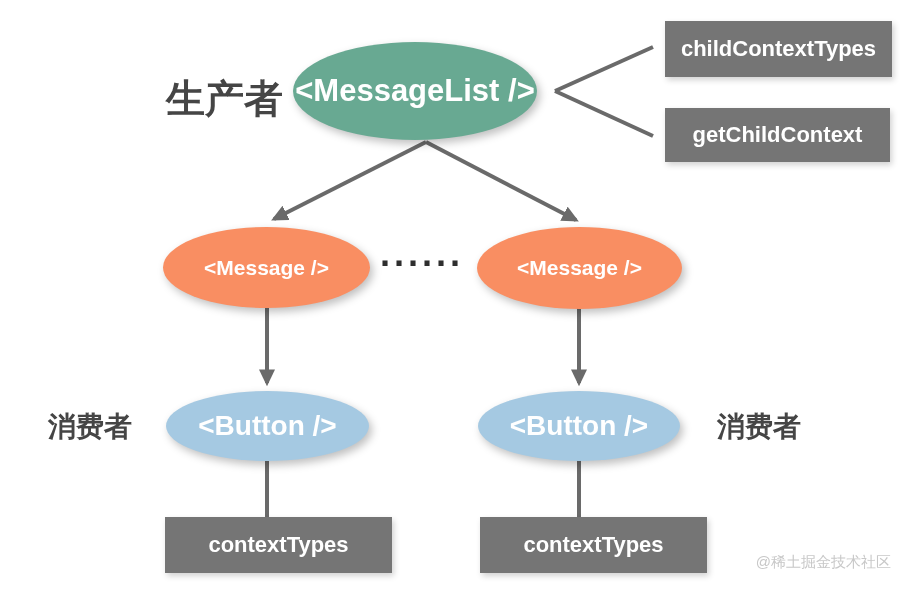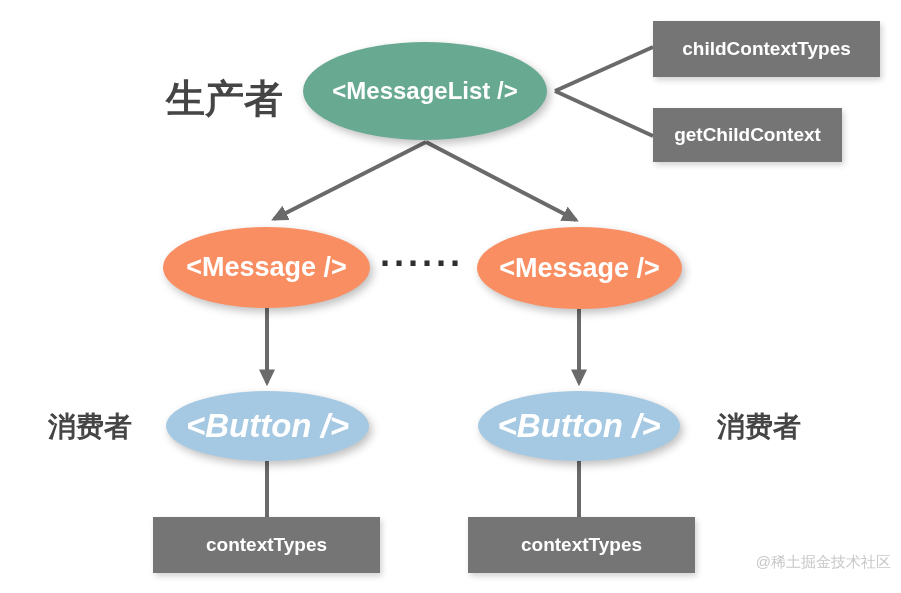--- a/index.html
+++ b/index.html
@@ -35,37 +35,38 @@
     justify-content: center;
     color: var(--color-node-text, #ffffff);
     font-weight: bold;
     white-space: nowrap;
   }
   .ellipse {
     border-radius: 50%;
     box-shadow: 3px 4px 8px rgba(0,0,0,0.25);
   }
   .ellipse-producer {
-    left: 303px; top: 42px; width: 244px; height: 98px;
+    left: 293px; top: 42px; width: 244px; height: 98px;
     background: var(--color-producer-node, #68a992);
-    font-size: 24px;
+    font-size: 31px;
   }
-  .ellipse-message { background: var(--color-message-node, #f98e62); font-size: 27px; }
+  .ellipse-message { background: var(--color-message-node, #f98e62); font-size: 21px; }
   .ellipse-message-left  { left: 163px; top: 227px; width: 207px; height: 81px; }
   .ellipse-message-right { left: 477px; top: 227px; width: 205px; height: 82px; }
-  .ellipse-button { background: var(--color-button-node, #a5c9e2); font-size: 33px; font-style: italic; }
+  .ellipse-button { background: var(--color-button-node, #a5c9e2); font-size: 28px; }
   .ellipse-button-left  { left: 166px; top: 391px; width: 203px; height: 70px; }
   .ellipse-button-right { left: 478px; top: 391px; width: 202px; height: 70px; }
   .gray-box {
     background: var(--color-gray-box, #757575);
-    font-size: 19px;
+    font-size: 22px;
     box-shadow: 2px 3px 6px rgba(0,0,0,0.18);
+    margin-left: 12px;
   }
   .box-child-context-types { left: 653px; top: 21px;  width: 227px; height: 56px; }
-  .box-get-child-context   { left: 653px; top: 108px; width: 189px; height: 54px; }
+  .box-get-child-context   { left: 653px; top: 108px; width: 225px; height: 54px; }
   .box-context-types-left  { left: 153px; top: 517px; width: 227px; height: 56px; }
   .box-context-types-right { left: 468px; top: 517px; width: 227px; height: 56px; }
   .side-label {
     position: absolute;
     font-weight: bold;
     color: var(--color-label-text, #454545);
     white-space: nowrap;
   }
   .producer-label { left: 166px; top: 72px; font-size: 39px; }
   .consumer-label-left  { left: 48px;  top: 408px; font-size: 28px; }

